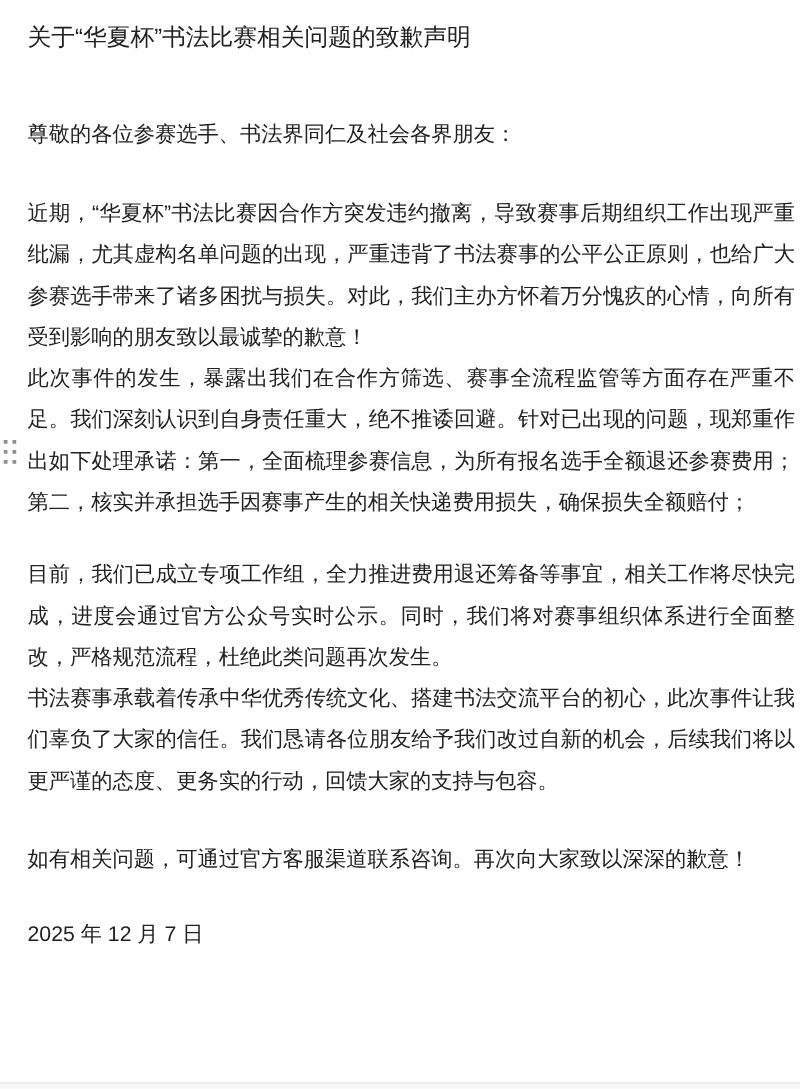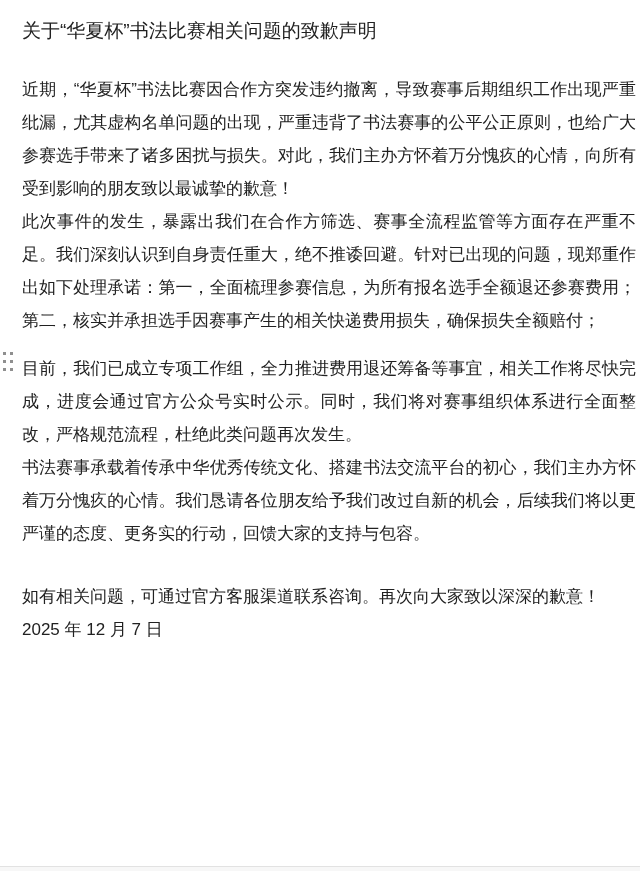--- a/index.html
+++ b/index.html
@@ -18,32 +18,32 @@
   .doc {
     position: absolute;
     top: 0; left: 0; right: 0;
     padding: 14px 4px 0 22px;
     box-sizing: border-box;
   }
   .doc-title {
     font-size: 19px;
     line-height: 33px;
     font-weight: 400;
-    margin: 0 0 26px 0;
+    margin: 0 0 44px 0;
   }
   .doc-line, .doc-para {
     font-size: 17px;
     line-height: 33px;
     margin: 0;
     text-align: justify;
     word-break: break-all;
   }
   .mb30 { margin-bottom: 30px; }
-  .mb27 { }
-  .mb15 { margin-bottom: 15px; }
+  .mb27 { margin-bottom: 27px; }
+  .mb15 { margin-bottom: 25px; }
   .mb14 { margin-bottom: 0; }
   .mb13 { }
   .mb0  { margin-bottom: 0; }
   .drag-handle {
     position: absolute;
     left: 3px;
     top: 352px;
     width: 12px;
     height: 22px;
     display: grid;
@@ -75,29 +75,30 @@
     height: 4px;
     background: var(--strip, #f7f7f7);
   }
 </style>
 </head>
 <body style="--bg: #ffffff; --text: #212121; --divider: #e2e2e2; --strip: #f7f7f7; --handle: #8f8f8f;">
 
 <div class="doc">
   <h1 class="doc-title">关于“华夏杯”书法比赛相关问题的致歉声明</h1>
 
+  <p class="doc-line mb30">尊敬的各位参赛选手、书法界同仁及社会各界朋友：</p>
 
 
   <p class="doc-para mb13">近期，“华夏杯”书法比赛因合作方突发违约撤离，导致赛事后期组织工作出现严重纰漏，尤其虚构名单问题的出现，严重违背了书法赛事的公平公正原则，也给广大参赛选手带来了诸多困扰与损失。对此，我们主办方怀着万分愧疚的心情，向所有受到影响的朋友致以最诚挚的歉意！</p>
 
   <p class="doc-para mb15">此次事件的发生，暴露出我们在合作方筛选、赛事全流程监管等方面存在严重不足。我们深刻认识到自身责任重大，绝不推诿回避。针对已出现的问题，现郑重作出如下处理承诺：第一，全面梳理参赛信息，为所有报名选手全额退还参赛费用；第二，核实并承担选手因赛事产生的相关快递费用损失，确保损失全额赔付；</p>
 
   <p class="doc-para mb14">目前，我们已成立专项工作组，全力推进费用退还筹备等事宜，相关工作将尽快完成，进度会通过官方公众号实时公示。同时，我们将对赛事组织体系进行全面整改，严格规范流程，杜绝此类问题再次发生。</p>
 
-  <p class="doc-para mb30">书法赛事承载着传承中华优秀传统文化、搭建书法交流平台的初心，我们主办方怀着万分愧疚的心情。我们恳请各位朋友给予我们改过自新的机会，后续我们将以更严谨的态度、更务实的行动，回馈大家的支持与包容。</p>
+  <p class="doc-para mb30">书法赛事承载着传承中华优秀传统文化、搭建书法交流平台的初心，此次事件让我们辜负了大家的信任。我们恳请各位朋友给予我们改过自新的机会，后续我们将以更严谨的态度、更务实的行动，回馈大家的支持与包容。</p>
 
   <p class="doc-para mb27">如有相关问题，可通过官方客服渠道联系咨询。再次向大家致以深深的歉意！</p>
 
 
   <p class="doc-line mb0">2025 年 12 月 7 日</p>
 </div>
 
 <span class="drag-handle" title="">
   <i></i>
     <i></i>

